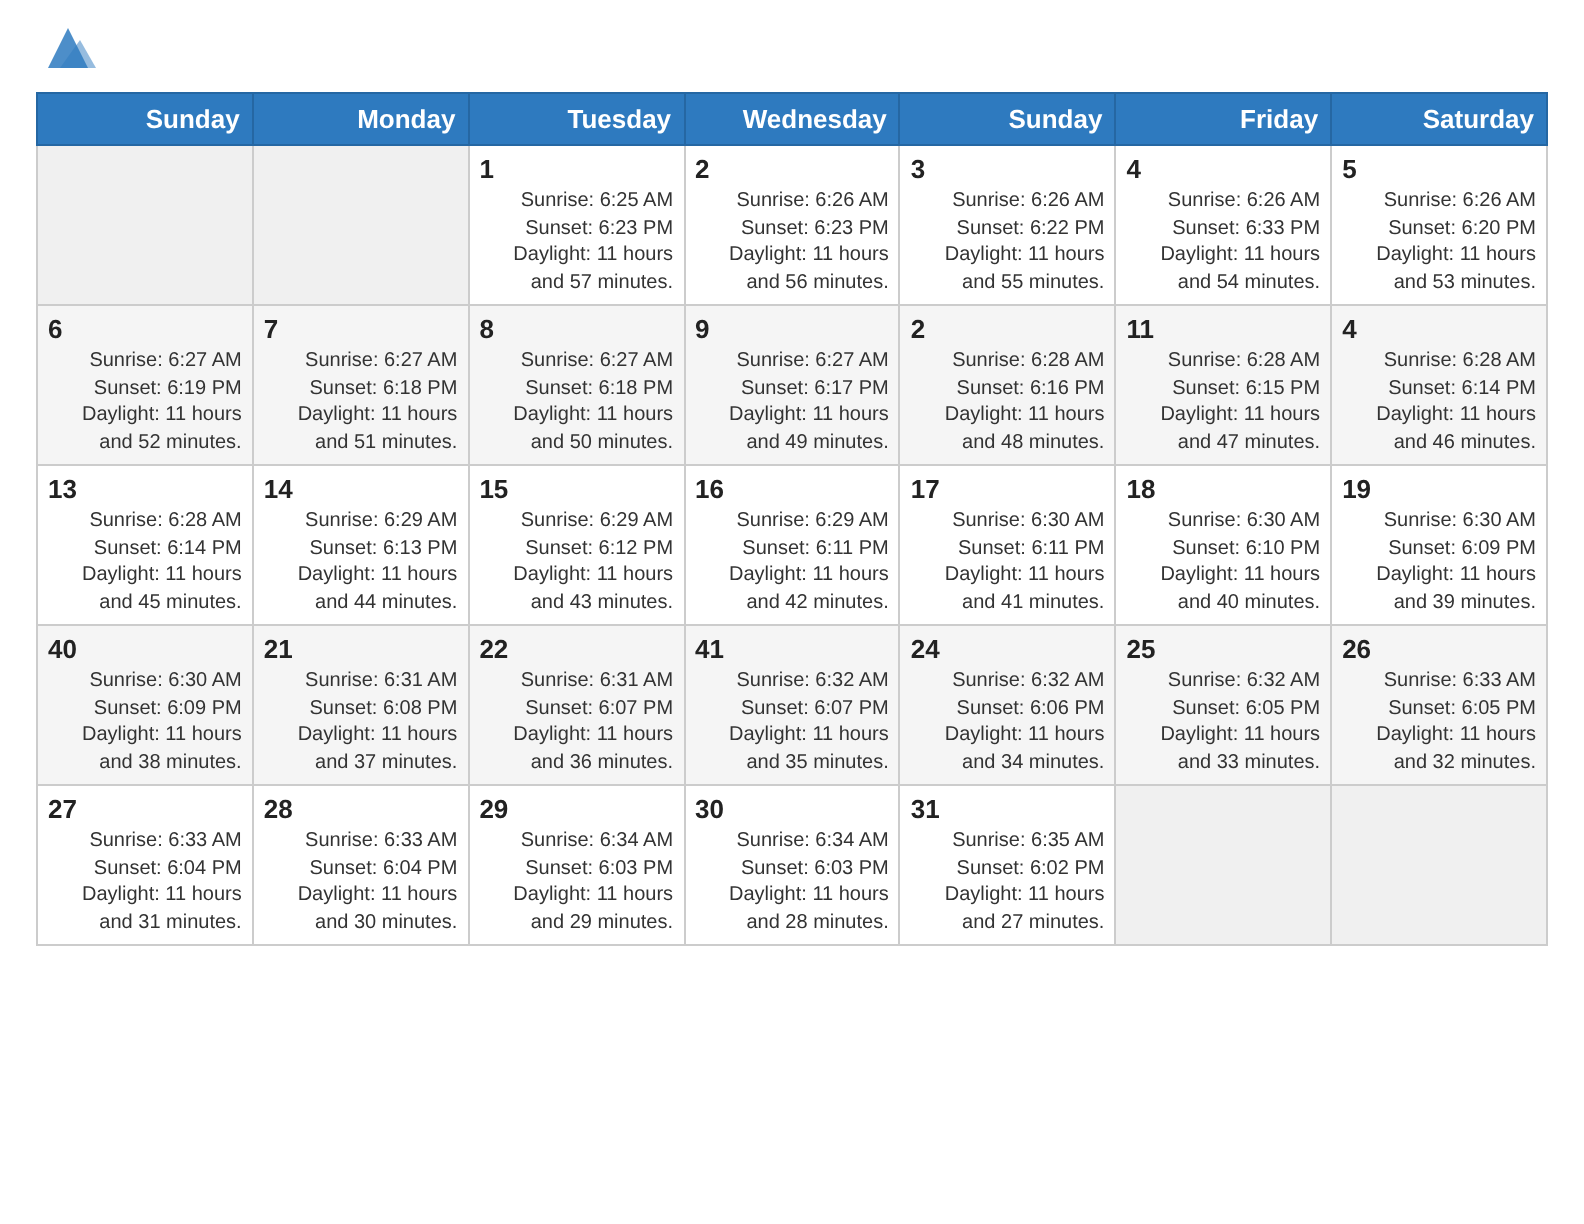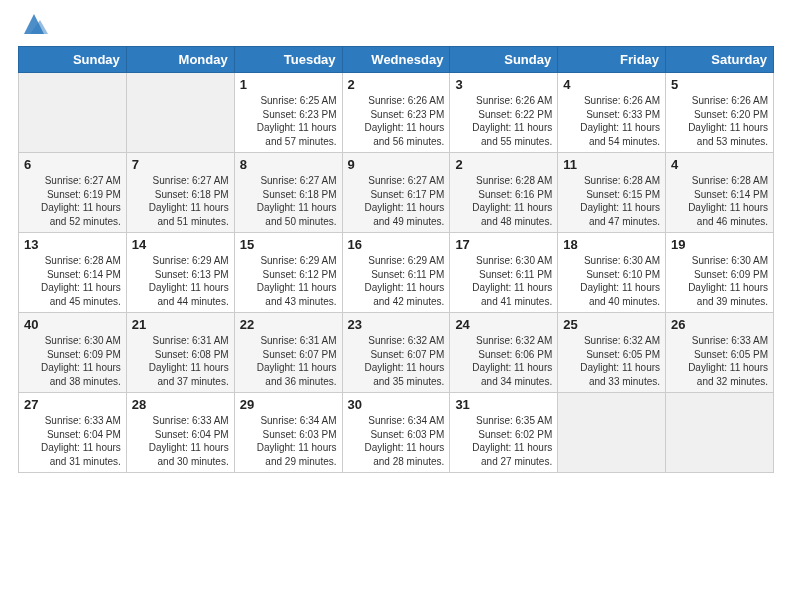--- a/index.html
+++ b/index.html
@@ -284,21 +284,21 @@
 Sunset: 6:08 PM
 Daylight: 11 hours and 37 minutes.</div>
           </td>
           <td>
             <span class="day-num">22</span>
             <div class="day-info">Sunrise: 6:31 AM
 Sunset: 6:07 PM
 Daylight: 11 hours and 36 minutes.</div>
           </td>
           <td>
-            <span class="day-num">23</span>
+            <span class="day-num">41</span>
             <div class="day-info">Sunrise: 6:32 AM
 Sunset: 6:07 PM
 Daylight: 11 hours and 35 minutes.</div>
           </td>
           <td>
             <span class="day-num">24</span>
             <div class="day-info">Sunrise: 6:32 AM
 Sunset: 6:06 PM
 Daylight: 11 hours and 34 minutes.</div>
           </td>

